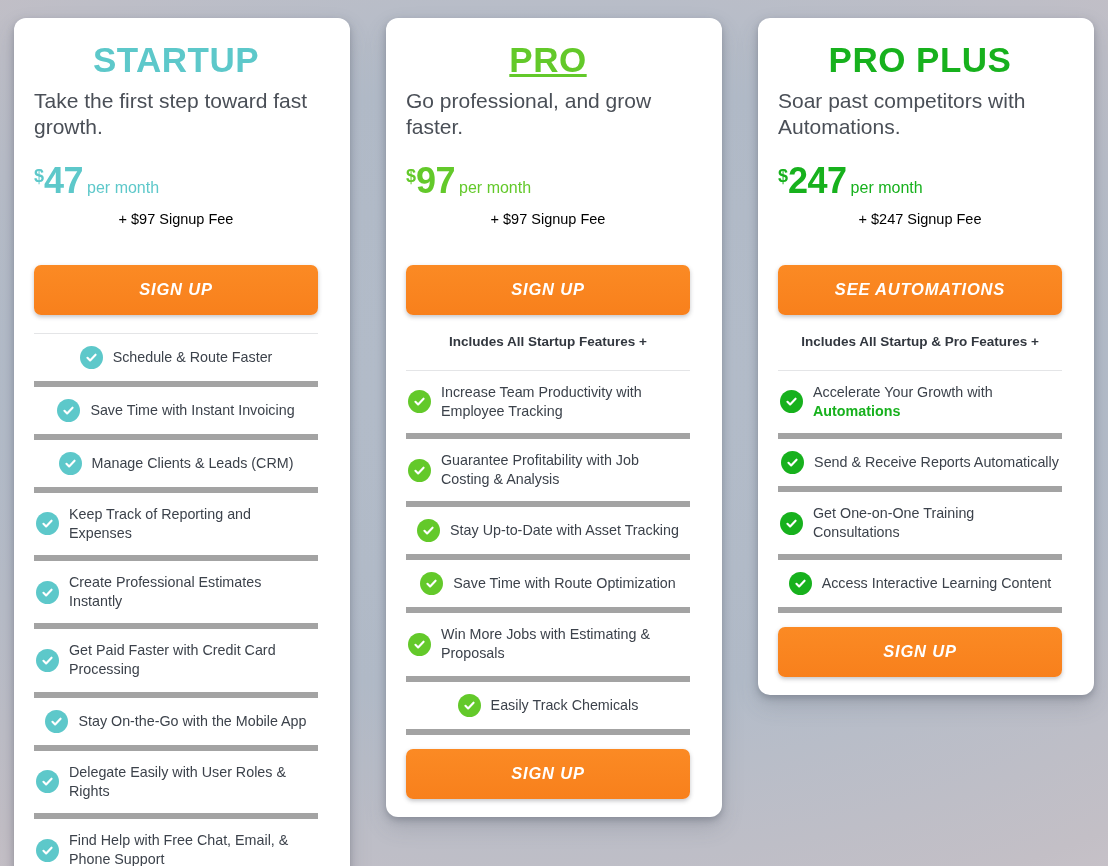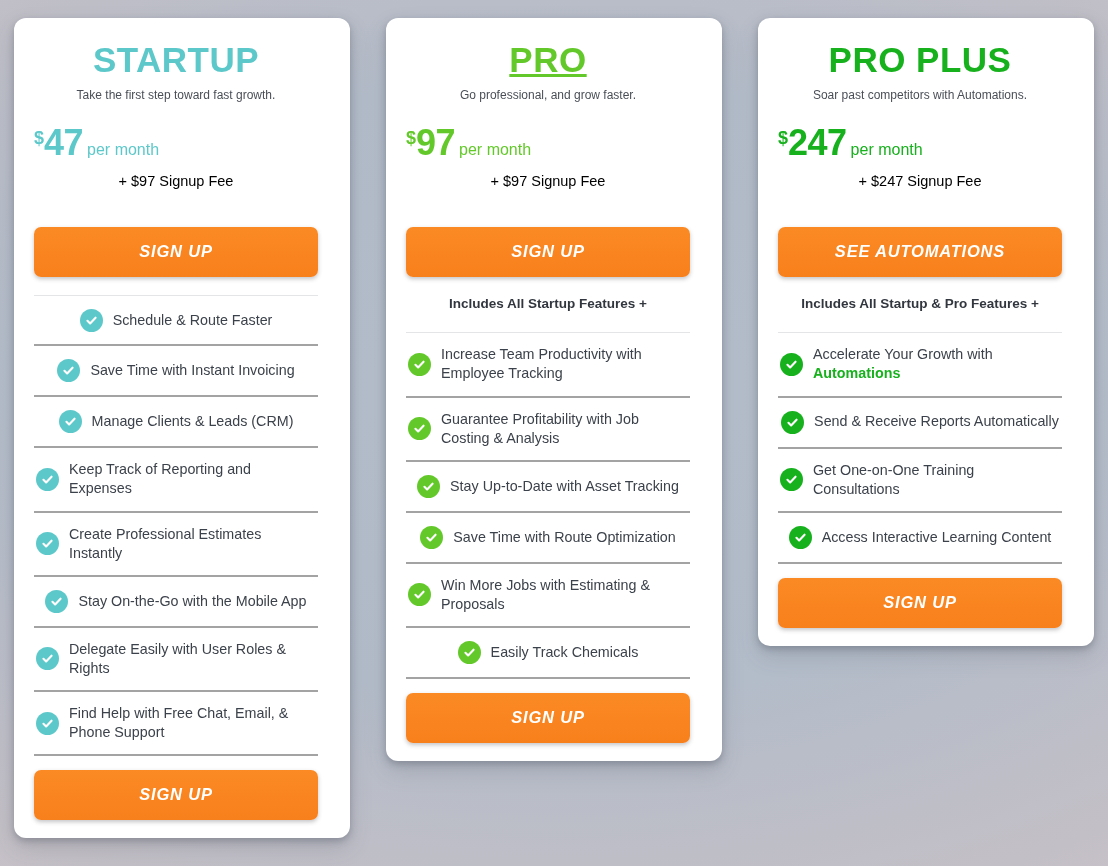--- a/index.html
+++ b/index.html
@@ -47,22 +47,21 @@
     font-weight: bold;
     letter-spacing: 0.5px;
     line-height: 1.12;
     margin-bottom: 9px;
   }
   .plan-title.teal  { color: #5dc8ca; }
   .plan-title.green { color: #63c92a; text-decoration: underline; }
   .plan-title.green-dark { color: #17b11d; }
 
   .plan-tagline {
-    text-align: center;
-    font-size: 12px;
+    font-size: 21px;
     color: #4a4f57;
     margin-bottom: 22px;
     line-height: 1.25;
   }
 
   .price-row {
     text-align: left;
     line-height: 1;
     margin-bottom: 12px;
   }
@@ -130,21 +129,21 @@
     list-style: none;
     margin-top: 18px;
   }
   .feature-list.with-includes { margin-top: 4px; }
 
   .feature-item {
     display: flex;
     align-items: center;
     gap: 10px;
     padding: 12px 2px 12px 2px;
-    border-bottom: 2px solid #a3a3a3;
+    border-bottom: 6px solid #a3a3a3;
     min-height: 51px;
   }
   .feature-item:first-child { border-top: 1px solid #e4e5e7; }
   .feature-list.with-includes .feature-item:first-child { border-top: 1px solid #e4e5e7; }
   .feature-item.center { justify-content: center; }
 
   .check-icon {
     flex: 0 0 auto;
     width: 23px;
     height: 23px;
@@ -223,20 +222,28 @@
             </svg>
         </span>
         <span class="feature-text">Create Professional Estimates Instantly</span>
       </li>
       <li class="feature-item center">
         <span class="check-icon teal">
           <svg width="13" height="13" viewBox="0 0 16 16">
               <path d="M3 8.4 L6.3 11.6 L13 4.6" stroke="#ffffff" stroke-width="2.6" fill="none" stroke-linecap="round" stroke-linejoin="round"></path>
             </svg>
         </span>
+        <span class="feature-text">Get Paid Faster with Credit Card Processing</span>
+      </li>
+      <li class="feature-item center">
+        <span class="check-icon teal">
+          <svg width="13" height="13" viewBox="0 0 16 16">
+              <path d="M3 8.4 L6.3 11.6 L13 4.6" stroke="#ffffff" stroke-width="2.6" fill="none" stroke-linecap="round" stroke-linejoin="round"></path>
+            </svg>
+        </span>
         <span class="feature-text">Stay On-the-Go with the Mobile App</span>
       </li>
       <li class="feature-item center">
         <span class="check-icon teal">
           <svg width="13" height="13" viewBox="0 0 16 16">
               <path d="M3 8.4 L6.3 11.6 L13 4.6" stroke="#ffffff" stroke-width="2.6" fill="none" stroke-linecap="round" stroke-linejoin="round"></path>
             </svg>
         </span>
         <span class="feature-text">Delegate Easily with User Roles &amp; Rights</span>
       </li>

